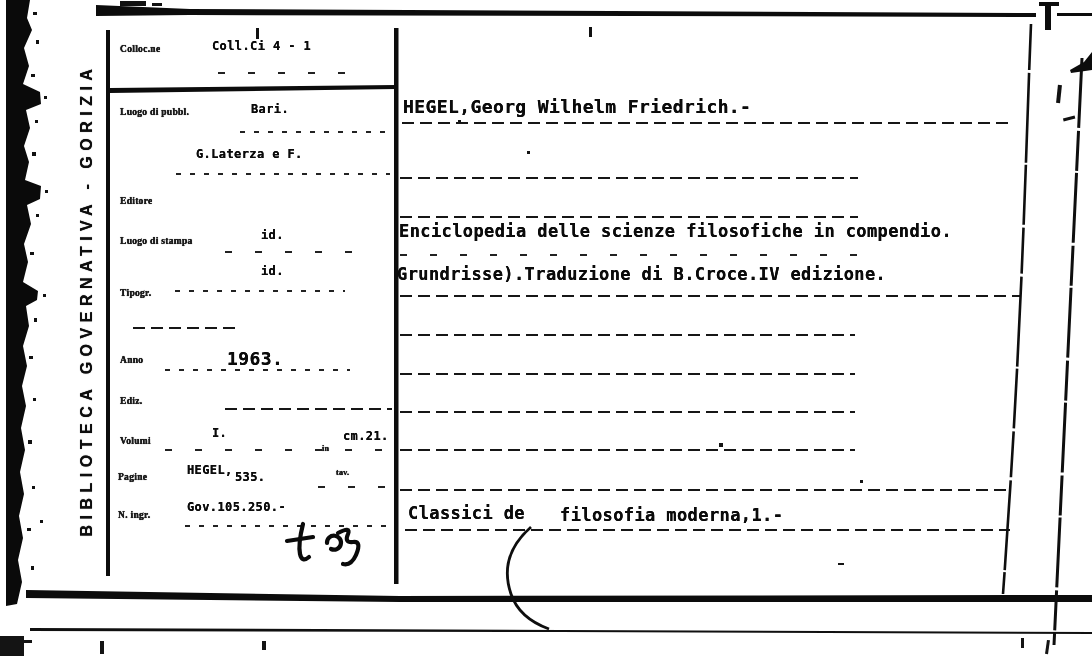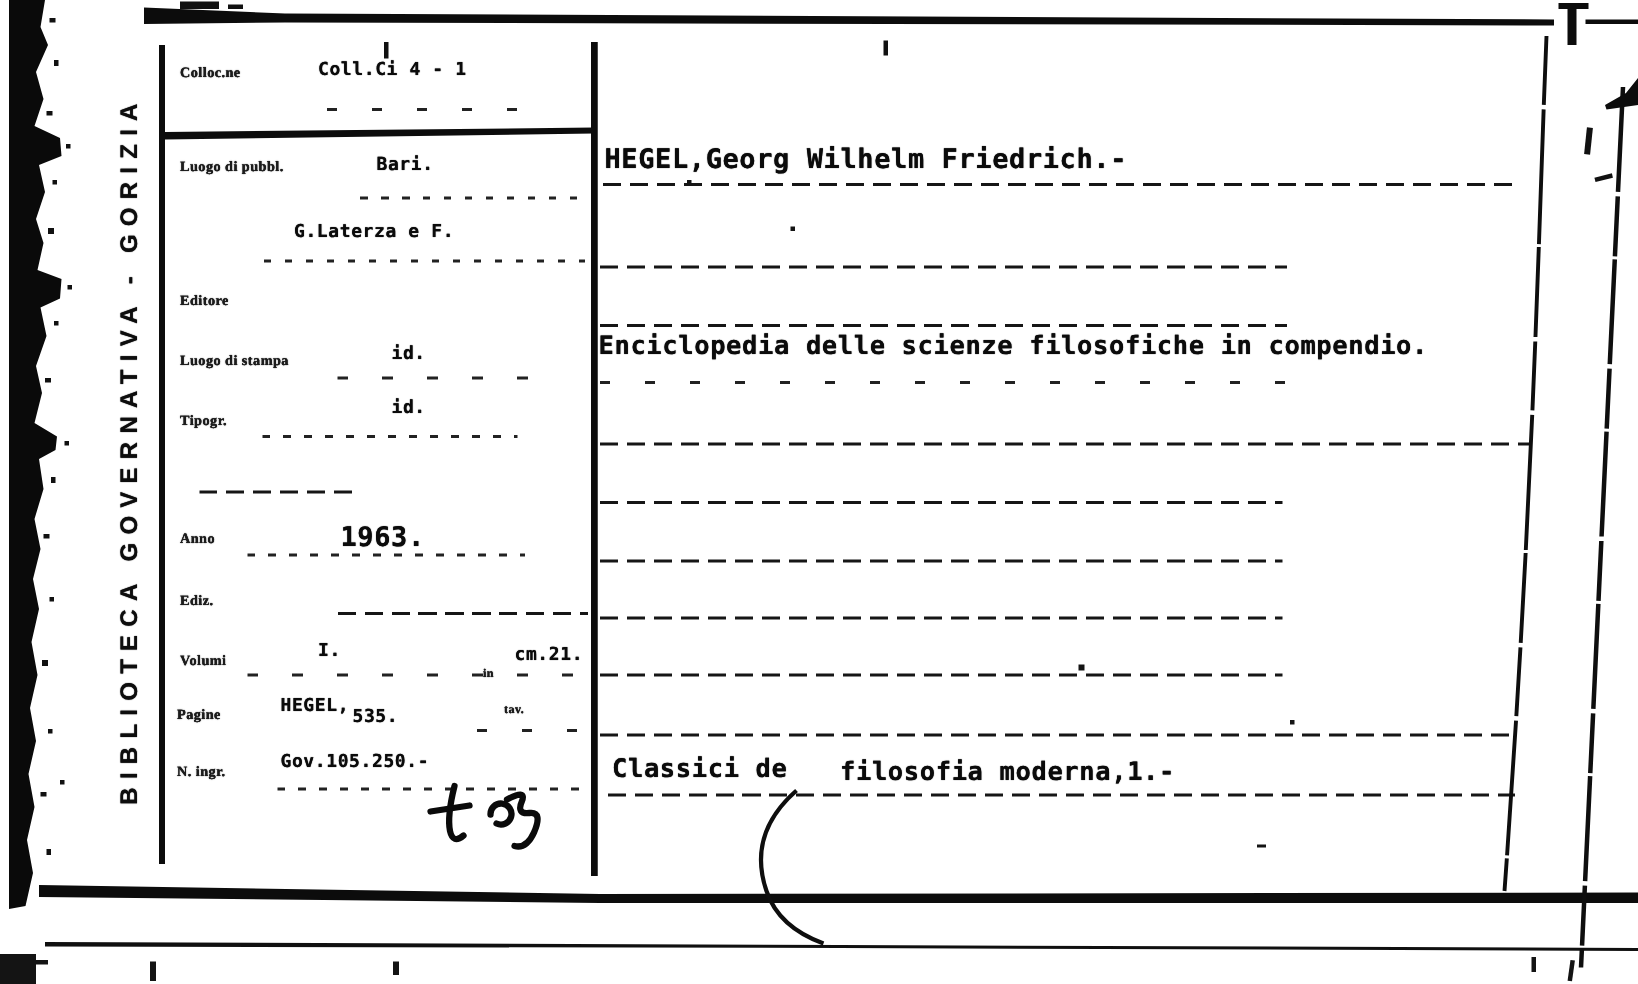--- a/index.html
+++ b/index.html
@@ -152,21 +152,21 @@
   <div class="rule dotty" style="left:165px; top:369px; width:185px;"></div>
   <div class="rule" style="left:225px; top:408px; width:167px;"></div>
   <div class="rule sparse" style="left:165px; top:449px; width:220px;"></div>
   <div class="rule sparse" style="left:318px; top:486px; width:74px;"></div>
   <div class="rule dotty" style="left:185px; top:525px; width:207px;"></div>
 
   <div class="lbl" style="left:120px; top:44px;">Colloc.ne</div>
   <div class="lbl" style="left:120px; top:107px;">Luogo di pubbl.</div>
   <div class="lbl" style="left:120px; top:155px;margin-top:41px;">Editore</div>
   <div class="lbl" style="left:120px; top:236px;">Luogo di stampa</div>
-  <div class="lbl" style="left:120px; top:276px;">Tipogr.</div>
+  <div class="lbl" style="left:120px; top:288px;">Tipogr.</div>
   <div class="lbl" style="left:120px; top:355px;">Anno</div>
   <div class="lbl" style="left:120px; top:396px;">Ediz.</div>
   <div class="lbl" style="left:120px; top:436px;">Volumi</div>
   <div class="lbl" style="left:118px; top:472px;">Pagine</div>
   <div class="lbl" style="left:118px; top:510px;">N. ingr.</div>
   <div class="lbl tiny" style="left:281px; top:444px;">in</div>
   <div class="lbl tiny" style="left:295px; top:468px;">tav.</div>
 
   <div class="tw sm" style="left:212px; top:39px;">Coll.Ci 4 - 1</div>
   <div class="tw sm" style="left:251px; top:102px;">Bari.</div>
@@ -175,16 +175,17 @@
   <div class="tw sm" style="left:261px; top:264px;">id.</div>
   <div class="tw big" style="left:227px; top:348px;">1963.</div>
   <div class="tw sm" style="left:212px; top:426px;">I.</div>
   <div class="tw sm" style="left:299px; top:429px;margin-left:44px;">cm.21.</div>
   <div class="tw sm" style="left:187px; top:463px;">HEGEL,</div>
   <div class="tw sm" style="left:235px; top:470px;">535.</div>
   <div class="tw sm" style="left:187px; top:500px;">Gov.105.250.-</div>
 
   <div class="tw big" style="left:403px; top:96px;">HEGEL,Georg Wilhelm Friedrich.-</div>
   <div class="tw" style="left:399px; top:185px;margin-top:36px;">Enciclopedia delle scienze filosofiche in compendio.</div>
+  <div class="tw" style="left:397px; top:264px;">Grundrisse).Traduzione di B.Croce.IV edizione.</div>
   <div class="tw" style="left:408px; top:503px;">Classici de</div>
   <div class="tw" style="left:560px; top:505px;">filosofia moderna,1.-</div>
 
 </div>
 
 </body></html>

